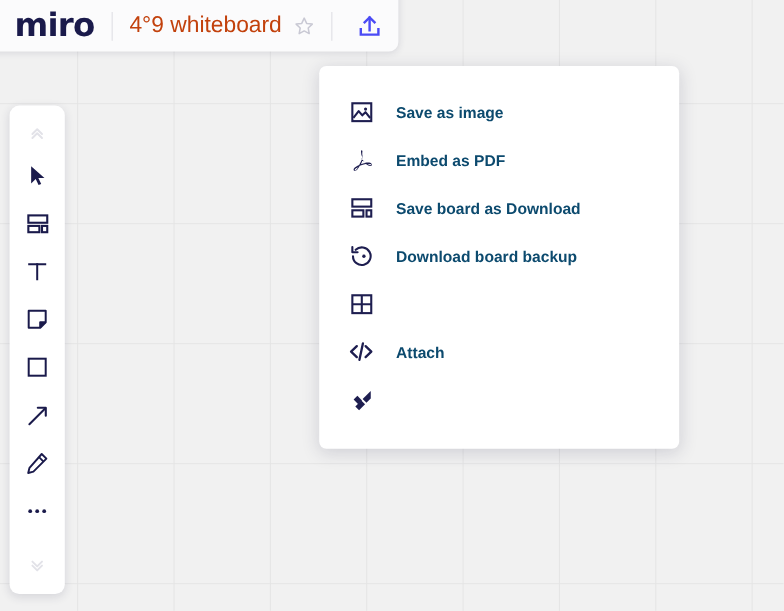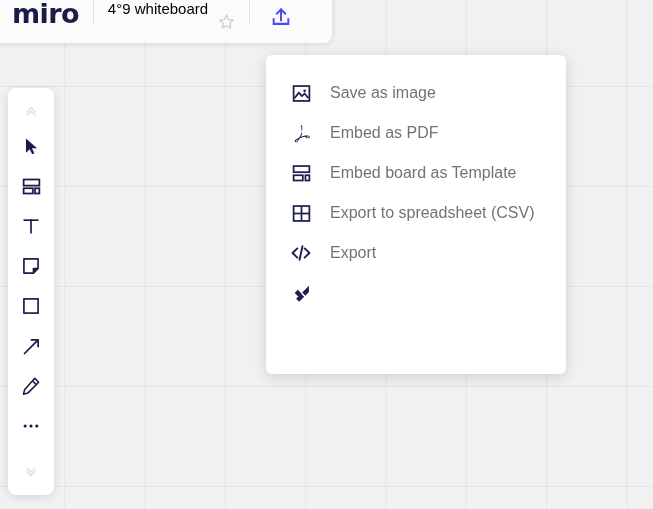--- a/index.html
+++ b/index.html
@@ -40,41 +40,42 @@
     background: #fbfbfc;
     border-radius: 0 0 8px 0;
     box-shadow: 0 1px 6px rgba(40,40,80,0.13);
     display: flex;
     align-items: flex-end;
     box-sizing: border-box;
     padding: 0 0 0 10px;
   }
   #header-inner {
     display: flex;
+    align-items: center;
     height: 43px;
     width: 100%;
   }
   .logo {
     font-size: 27px;
     font-weight: 700;
     letter-spacing: -0.6px;
     color: #1a1a4b;
     padding: 0 0 0 12px;
     line-height: 1;
     font-family: "DejaVu Sans", sans-serif;
   }
   .hdiv {
     width: 1px;
     height: 24px;
     background: #e1e1e6;
     margin: 0 14px;
   }
   .board-title {
-    font-size: 15px;
-    color: #000000;
+    font-size: 19px;
+    color: #c2410c;
     font-weight: 500;
     white-space: nowrap;
   }
   .star-btn {
     margin-left: 10px;
     display: flex;
     align-items: center;
     cursor: pointer;
   }
   .upload-btn {
@@ -135,24 +136,25 @@
   .menu-icon {
     width: 22px;
     height: 22px;
     display: flex;
     align-items: center;
     justify-content: center;
     flex: 0 0 22px;
   }
   .menu-label {
     margin-left: 18px;
-    font-size: 16px;
-    color: #737373;
+    font-size: 13px;
+    color: #0c4a6e;
     white-space: nowrap;
     font-family: "Liberation Sans", sans-serif;
+    font-weight: bold;
   }
 </style>
 </head>
 <body>
 
 <div id="canvas"></div>
 
 <div id="header">
   <div id="header-inner">
     <div class="logo">miro</div>
@@ -270,44 +272,53 @@
   </div>
 
   <div class="menu-item">
     <span class="menu-icon">
       <svg width="21" height="21" viewBox="0 0 24 24" fill="none" stroke="#1e1e50" stroke-width="2">
         <rect x="3" y="3.5" width="18" height="7"></rect>
         <rect x="3" y="14" width="10.5" height="6"></rect>
         <rect x="16.5" y="14" width="4.5" height="6"></rect>
       </svg>
     </span>
-    <span class="menu-label">Embed board as Template</span>
-  </div>
-
+    <span class="menu-label">Save board as Download</span>
+  </div>
+
+  <div class="menu-item">
+    <span class="menu-icon">
+      <svg width="21" height="21" viewBox="0 0 24 24" fill="none" stroke="#1e1e50" stroke-width="2" stroke-linecap="round">
+        <path d="M3.6 12a8.4 8.4 0 1 0 2.6-6.1"></path>
+        <polyline points="3,3.2 3,8.2 8,8.2" stroke-linejoin="round"></polyline>
+        <circle cx="14" cy="12" r="1.6" fill="#1e1e50" stroke="none"></circle>
+      </svg>
+    </span>
+    <span class="menu-label">Download board backup</span>
+  </div>
 
   <div class="menu-item">
     <span class="menu-icon">
       <svg width="21" height="21" viewBox="0 0 24 24" fill="none" stroke="#1e1e50" stroke-width="2">
         <rect x="3" y="3.5" width="18" height="17"></rect>
         <path d="M12 3.5 V20.5"></path>
         <path d="M3 12 H21"></path>
       </svg>
     </span>
-    <span class="menu-label">Export to spreadsheet (CSV)</span>
   </div>
 
   <div class="menu-item">
     <span class="menu-icon">
       <svg width="22" height="22" viewBox="0 0 24 24" fill="none" stroke="#1e1e50" stroke-width="2.1" stroke-linecap="round" stroke-linejoin="round">
         <polyline points="8,7 2.8,12 8,17"></polyline>
         <polyline points="16,7 21.2,12 16,17"></polyline>
         <path d="M13.6 4.5 L10.4 19.5"></path>
       </svg>
     </span>
-    <span class="menu-label">Export</span>
+    <span class="menu-label">Attach</span>
   </div>
 
   <div class="menu-item">
     <span class="menu-icon">
       <svg width="21" height="21" viewBox="0 0 24 24" fill="#1e1e50">
         <path d="M20.5 3.2 L12.8 10.9 L16.4 14.5 L20.5 10.4 Z"></path>
         <path d="M11.5 12.2 L5.8 17.9 L9.4 21.5 L15.1 15.8 Z"></path>
         <path d="M4.2 11.4 L8.6 15.8 L12.2 12.2 L7.8 7.8 Z"></path>
       </svg>
     </span>

